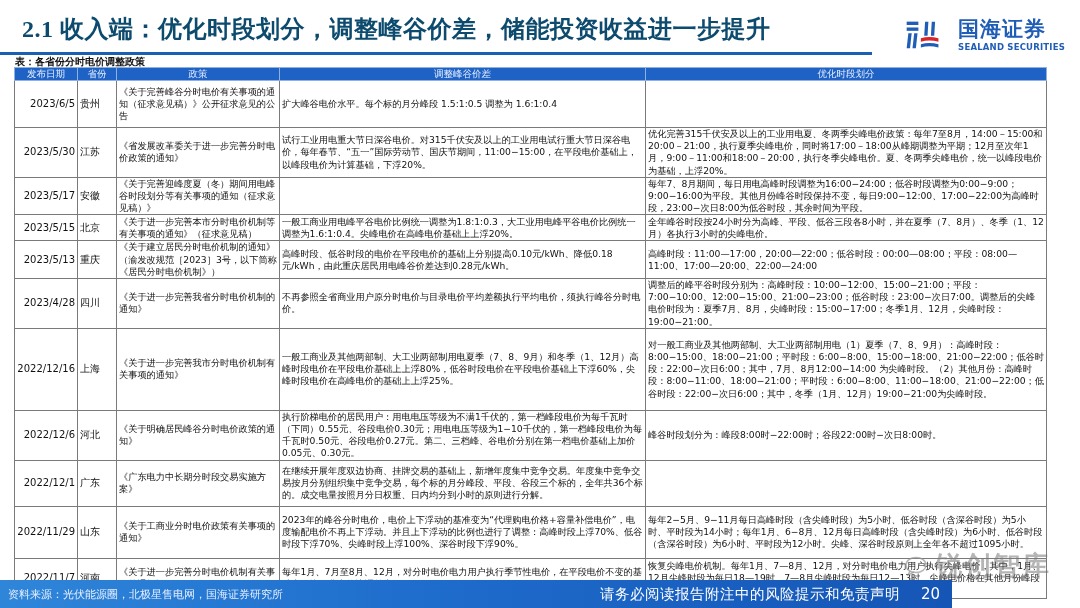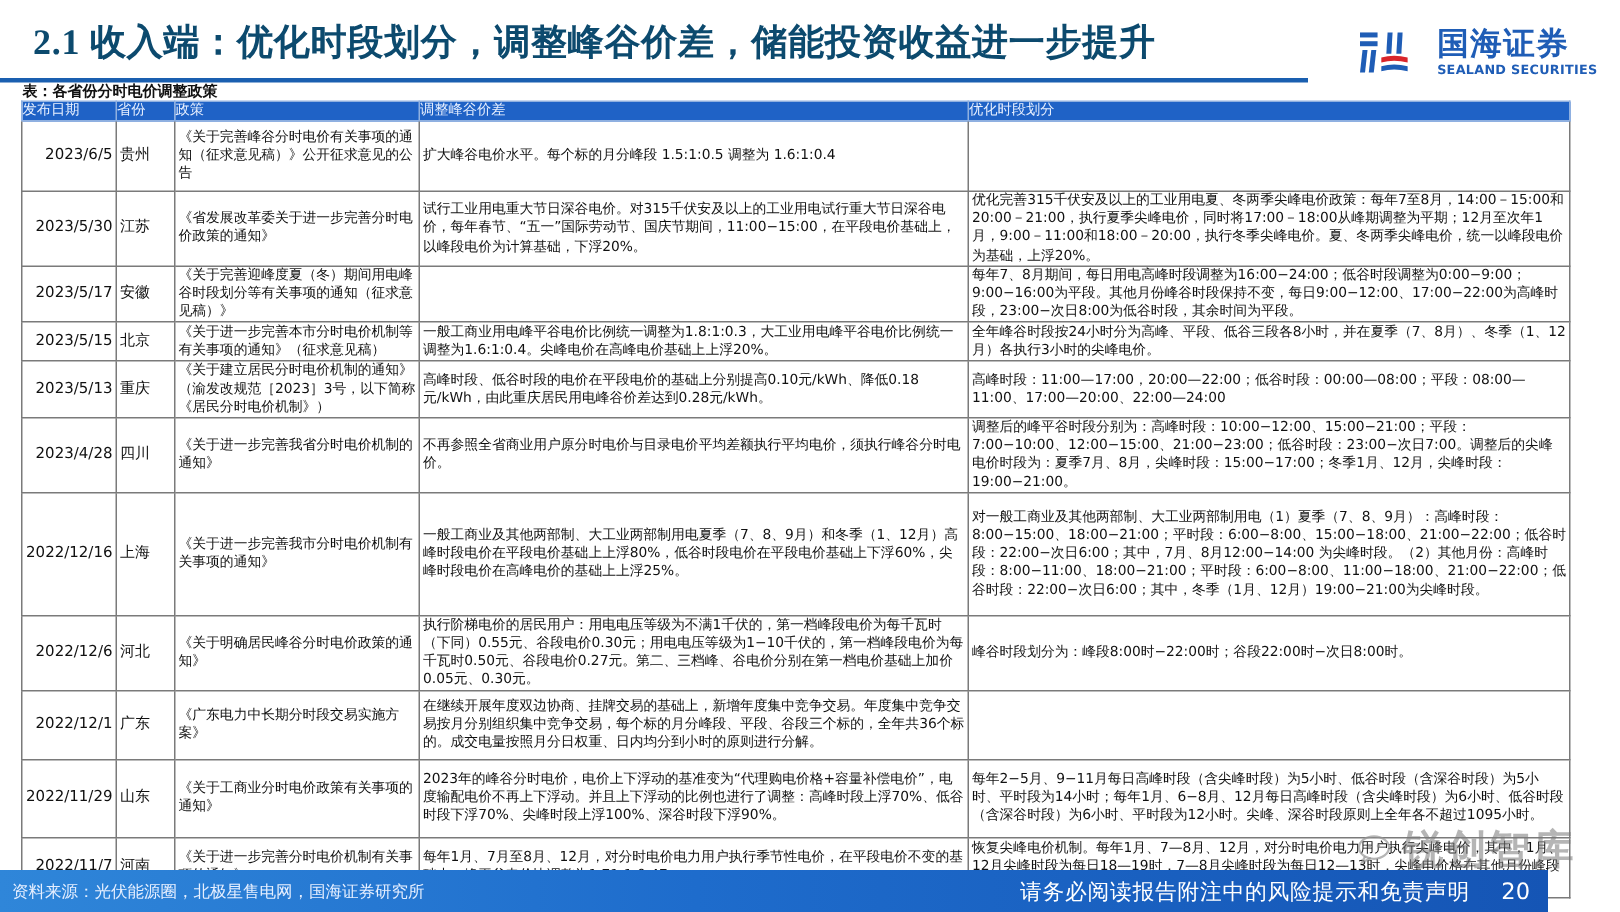--- a/index.html
+++ b/index.html
@@ -27,31 +27,31 @@
     position: absolute; left: 15px; top: 56px; font-size: 10px; font-weight: bold; color: #111; line-height: 11px;
   }
 
   table.policy {
     position: absolute; left: 14px; top: 67px; width: 1032px;
     border-collapse: collapse; table-layout: fixed;
     font-size: 9.2px; line-height: 12.2px; color: #111;
   }
   table.policy th {
     background: #1f62c6; color: #e8f0ff; font-weight: normal; font-size: 9.5px;
-    height: 13px; line-height: 12px; text-align: left; border: 1px solid #8fb0e0; padding: 0;
+    height: 13px; line-height: 12px; text-align: center; border: 1px solid #8fb0e0; padding: 0;
   }
   table.policy td {
     border: 1px solid #7a7a7a; vertical-align: middle; padding: 0 2px; overflow: hidden;
   }
   td.c-date { text-align: right; padding-right: 3px; font-size: 10px; }
   td.c-prov { text-align: left; font-size: 10px; }
   td.c-policy, td.c-adj, td.c-opt { text-align: left; }
 
   .footer {
-    position: absolute; left: 0; top: 580px; width: 1032px; height: 28px;
+    position: absolute; left: 0; top: 580px; width: 952px; height: 28px;
     background: linear-gradient(90deg, #2f86d9 0%, #1e6ccc 45%, #1555b5 100%);
     color: #ffffff; display: flex; align-items: center;
   }
   .footer-source { position: absolute; left: 8px; font-size: 11px; color: #e6efff; }
   .footer-disclaimer { position: absolute; right: 52px; font-size: 14.5px; color: #ffffff; letter-spacing: 0.5px; }
   .footer-page { position: absolute; right: 12px; font-size: 15px; color: #ffffff; }
 
   .watermark {
     position: absolute; left: 905px; top: 548px; font-size: 27px; color: rgba(120,120,120,0.55);
     font-weight: bold; letter-spacing: 2px; display: flex; align-items: center;

